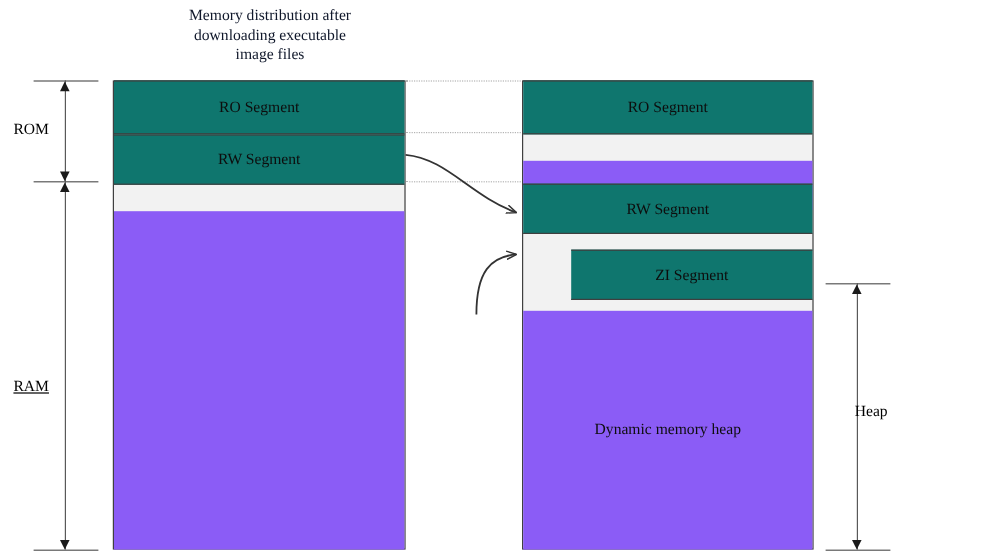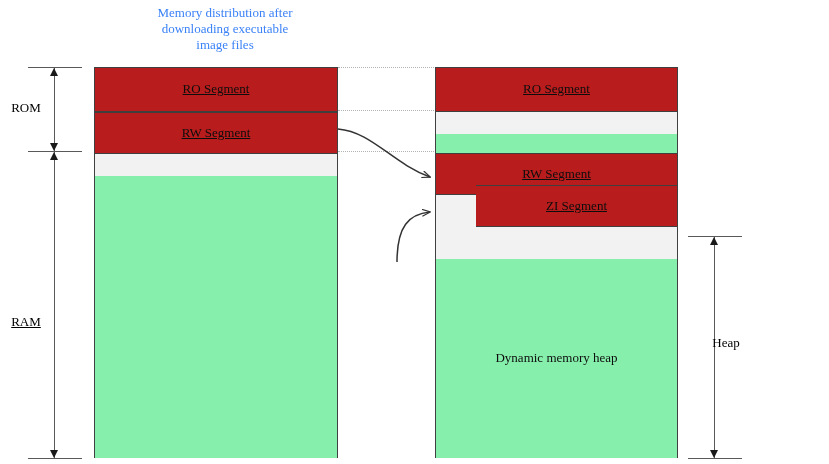--- a/index.html
+++ b/index.html
@@ -9,21 +9,21 @@
     color:#000;
     overflow:hidden;
   }
   #root{position:relative;width:829px;height:464px;}
 
   .title{
     position:absolute;
     text-align:center;
     font-size:13px;
     line-height:16px;
-    color:#3b82f6;
+    color:#0f172a;
     white-space:pre-line;
   }
   #title-left{left:110px;top:5px;width:230px;}
   #title-right{left:460px;top:7px;width:240px;}
 
   .mem-box{
     position:absolute;
     box-sizing:border-box;
     border:1.4px solid #404040;
     background:#F2F2F2;
@@ -33,22 +33,22 @@
     box-sizing:border-box;
     display:flex;
     align-items:center;
     justify-content:center;
     font-size:13px;
     color:#0d0d0d;
     border-top:1.4px solid #3f3f3f;
     border-bottom:1.4px solid #3f3f3f;
     left:0;right:0;
   }
-  .seg.gray{background:#b91c1c;text-decoration:underline;}
-  .seg.plain{background:#86efac;border-top:none;border-bottom:none;margin-top:22px;}
+  .seg.gray{background:#0f766e;}
+  .seg.plain{background:#8b5cf6;border-top:none;border-bottom:none;margin-top:22px;}
   .seg-label{pointer-events:none;}
 
   
   .dotted{
     position:absolute;
     height:0;
     border-top:1.5px dotted #b3b3b3;
   }
 
   
@@ -123,21 +123,21 @@
     </div>
 
     <div class="seg plain" style="top:43.6px;height:41px;">
       <span class="seg-label"></span>
     </div>
 
     <div class="seg gray" style="top:84.6px;height:42px;">
       <span class="seg-label">RW Segment</span>
     </div>
 
-    <div class="seg gray" style="top:117px;height:42px;margin-left:40px;">
+    <div class="seg gray" style="top:140px;height:42px;margin-left:40px;">
       <span class="seg-label">ZI Segment</span>
     </div>
 
     <div class="seg plain" style="top:168.6px;bottom:-1.4px;">
       <span class="seg-label">Dynamic memory heap</span>
     </div>
   </div>
 
   <div class="tick" style="left:28px;top:67px;width:54px;"></div>
   <div class="vline" style="left:54px;top:67px;height:84px;"></div>

